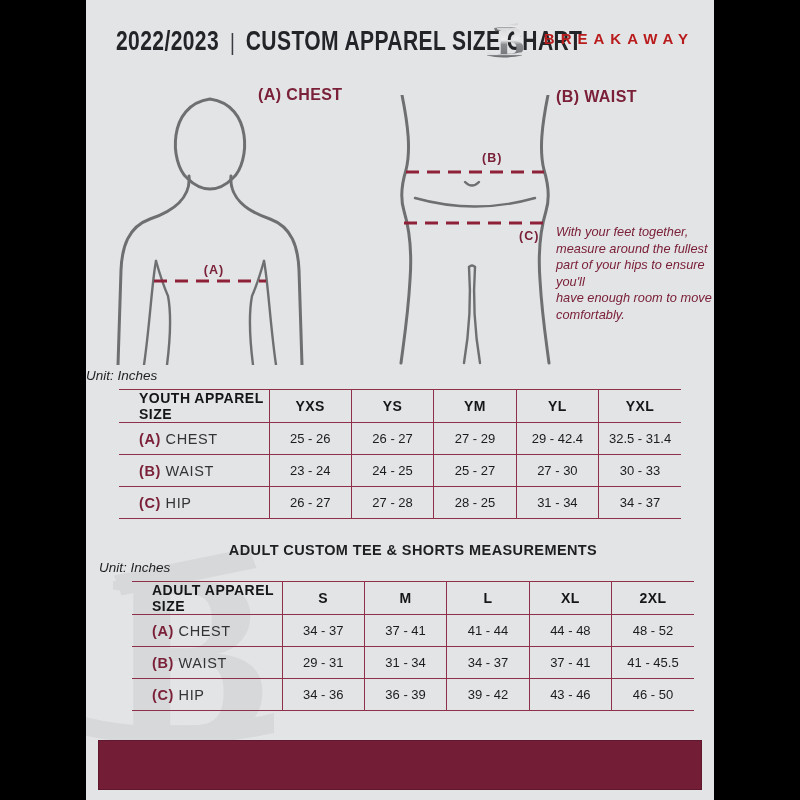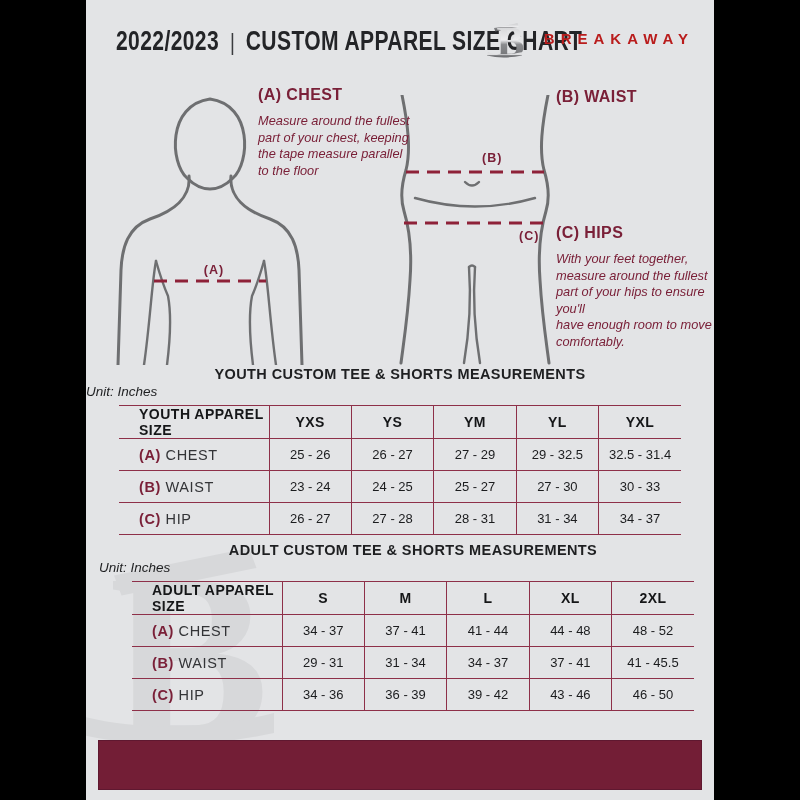--- a/index.html
+++ b/index.html
@@ -113,33 +113,30 @@
       <path class="fig-thin" d="M90,172 C88,200 89,232 95,268"></path>
       <path class="fig-thin" d="M84,172 Q87,169 90,172"></path>
       <line class="dash" x1="21" y1="77" x2="159" y2="77"></line>
       <text class="fig-label" x="97" y="67">(B)</text>
       <line class="dash" x1="19" y1="128" x2="161" y2="128"></line>
       <text class="fig-label" x="134" y="145">(C)</text>
     </svg>
 
     <div class="instr" id="instr-a">
       <h3>(A) CHEST</h3>
-      <p>Measure around the fullest part of your chest, keeping the tape measure parallel to the floor</p>
     </div>
     <div class="instr" id="instr-b">
       <h3>(B) WAIST</h3>
     </div>
     <div class="instr" id="instr-c">
-      <h3>(C) HIPS</h3>
       <p>With your feet together, measure around the fullest part of your hips to ensure you'll
 have enough room to move comfortably.</p>
     </div>
 
     <div class="tbl-section" id="youth-section">
-      <div class="tbl-title">YOUTH CUSTOM TEE &amp; SHORTS MEASUREMENTS</div>
       <div class="tbl-unit">Unit: Inches</div>
       <table class="size">
         <colgroup>
             <col class="c0">
             <col>
             <col>
             <col>
             <col>
             <col>
           </colgroup>
@@ -152,36 +149,36 @@
             <th>YL</th>
             <th>YXL</th>
           </tr>
         </thead>
         <tbody>
           <tr>
             <td class="cell-first"><span class="pfx">(A)</span> <span>CHEST</span></td>
             <td>25 - 26</td>
             <td>26 - 27</td>
             <td>27 - 29</td>
-            <td>29 - 32.5</td>
+            <td>29 - 42.4</td>
             <td>32.5 - 31.4</td>
           </tr>
           <tr>
             <td class="cell-first"><span class="pfx">(B)</span> <span>WAIST</span></td>
             <td>23 - 24</td>
             <td>24 - 25</td>
             <td>25 - 27</td>
             <td>27 - 30</td>
             <td>30 - 33</td>
           </tr>
           <tr>
             <td class="cell-first"><span class="pfx">(C)</span> <span>HIP</span></td>
             <td>26 - 27</td>
             <td>27 - 28</td>
-            <td>28 - 31</td>
+            <td>28 - 25</td>
             <td>31 - 34</td>
             <td>34 - 37</td>
           </tr>
         </tbody>
       </table>
     </div>
 
     <div class="tbl-section" id="adult-section">
       <div class="tbl-title">ADULT CUSTOM TEE &amp; SHORTS MEASUREMENTS</div>
       <div class="tbl-unit">Unit: Inches</div>

